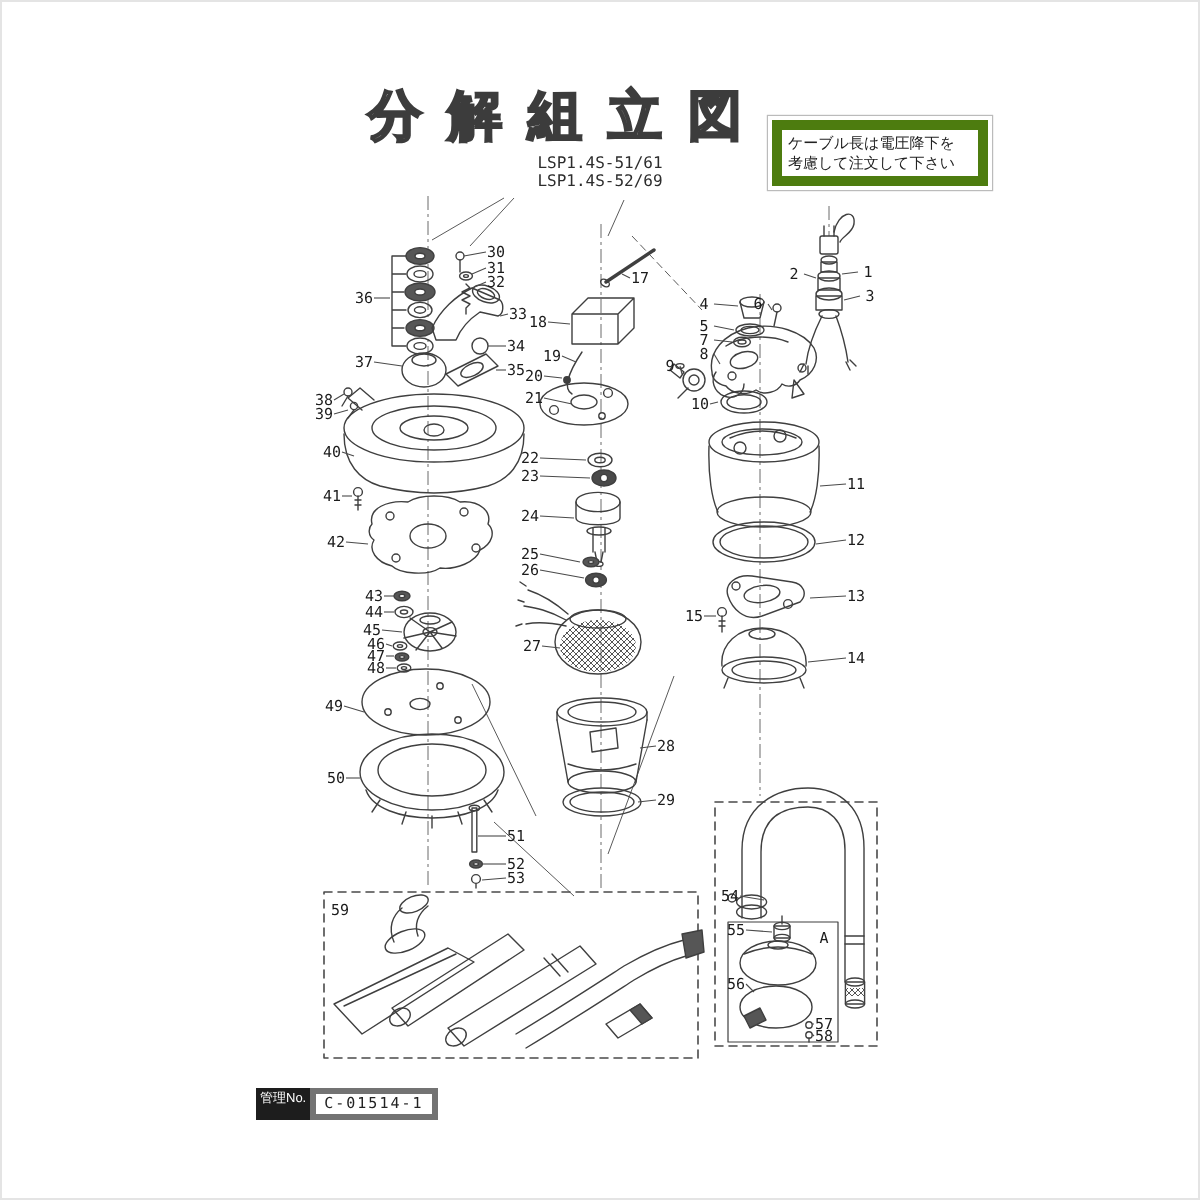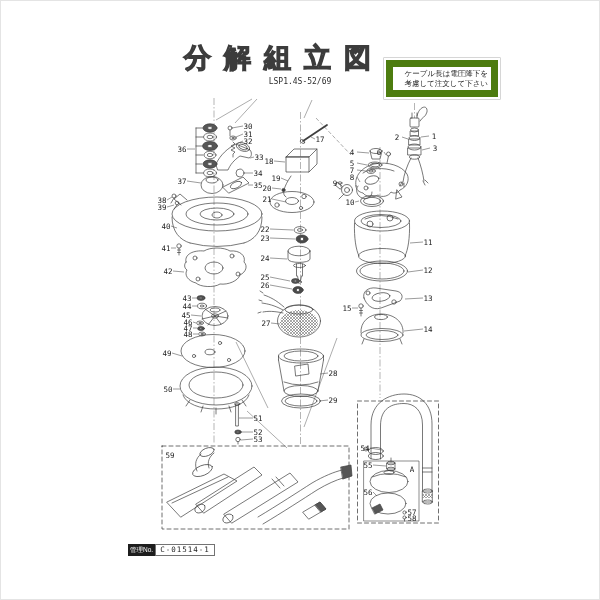--- a/index.html
+++ b/index.html
@@ -4,43 +4,44 @@
 <style>
   html,body{margin:0;padding:0;background:#fff;}
   #page{position:relative;width:600px;height:600px;background:#fff;overflow:hidden;
         font-family:"Liberation Sans",sans-serif;}
   #frame{position:absolute;inset:0;border:1px solid #e4e4e4;pointer-events:none;}
   #title{position:absolute;left:134px;top:40px;width:300px;text-align:center;
          font-size:27px;font-weight:bold;letter-spacing:13px;color:#fff;
          -webkit-text-stroke:1.2px #3c3c3c;text-shadow:0 0 0 #3c3c3c;white-space:nowrap;}
   #models{position:absolute;left:0;top:77px;width:600px;text-align:center;
           font-size:8px;line-height:9px;color:#2c2c2c;font-family:"DejaVu Sans Mono",monospace;}
-  #notebox{position:absolute;left:386px;top:60px;width:92px;border:7px solid #4d7c0f;
+  #notebox{position:absolute;left:386px;top:60px;width:92px;border:5px solid #4d7c0f;
            box-shadow:0 0 0 2px #fff,0 0 0 2.6px #bbb;
-           padding:2px 3px;font-size:7.5px;line-height:9.5px;color:#222;text-align:right;white-space:nowrap;}
+           padding:2px 3px;font-size:7.5px;line-height:9.5px;color:#222;text-align:left;white-space:nowrap;}
   #footer{position:absolute;left:128px;top:544px;display:flex;align-items:stretch;}
   #footer .tag{background:#1d1d1d;color:#fff;font-size:6.5px;padding:1.5px 2px;line-height:8px;}
-  #footer .val{border:1px solid #737373;font-size:7.5px;line-height:8px;padding:1px 4px;
+  #footer .val{border:3px solid #737373;font-size:7.5px;line-height:8px;padding:1px 4px;
                color:#222;letter-spacing:1px;font-family:"DejaVu Sans Mono",monospace;}
   svg{position:absolute;left:0;top:0;}
   .plabel{font:7.5px "DejaVu Sans Mono",monospace;fill:#1c1c1c;text-anchor:middle;dominant-baseline:central;}
   .leader{stroke:#4a4a4a;stroke-width:.55;}
   .cl{stroke:#6a6a6a;stroke-width:.5;stroke-dasharray:7 2 1.5 2;fill:none;}
   .asm{stroke:#5a5a5a;stroke-width:.5;fill:none;}
   .asmd{stroke:#5a5a5a;stroke-width:.5;stroke-dasharray:4 2;fill:none;}
   .dbox{stroke:#4a4a4a;stroke-width:.8;stroke-dasharray:4 3;fill:none;}
 </style>
 </head>
 <body>
 
 <div id="page">
   <div id="frame"></div>
 
   <div id="title">分解組立図</div>
   <div id="models">
+    <div>LSP1.4S-51/61</div>
     <div>LSP1.4S-52/69</div>
   </div>
   <div id="notebox">
     <div>ケーブル長は電圧降下を</div>
     <div>考慮して注文して下さい</div>
   </div>
 
   <svg width="600" height="600" viewBox="0 0 600 600">
     <defs>
       <pattern id="xh" width="3" height="3" patternUnits="userSpaceOnUse">

